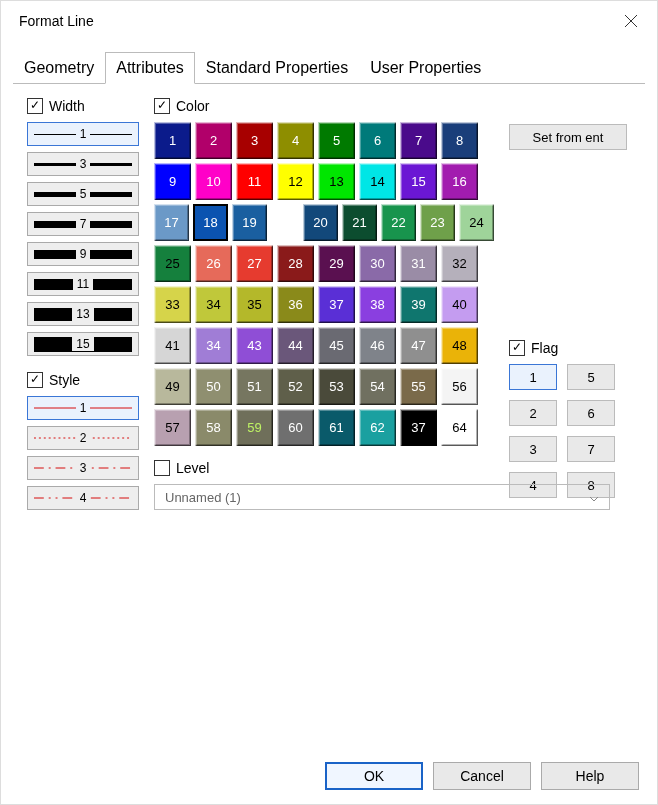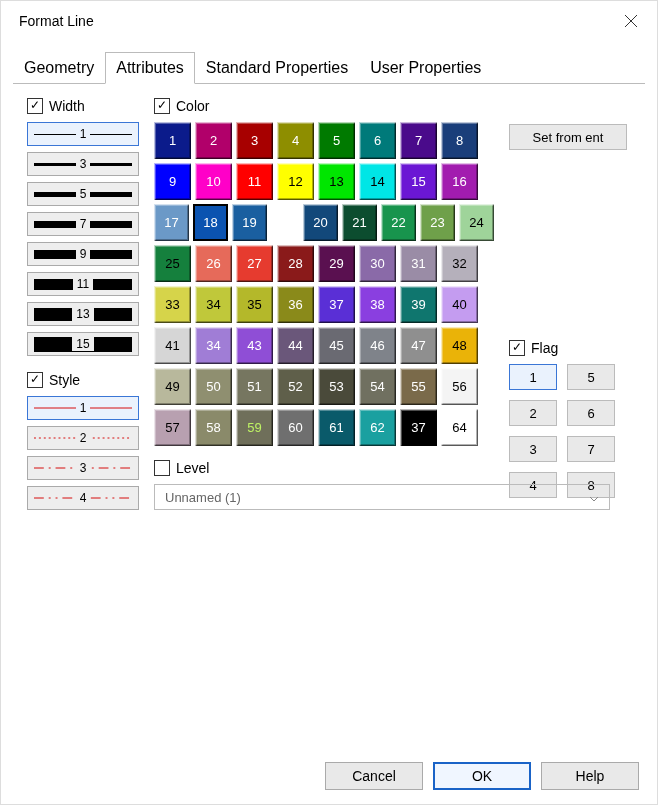--- a/index.html
+++ b/index.html
@@ -412,17 +412,17 @@
               <div class="flag-item">7</div>
               <div class="flag-item">4</div>
               <div class="flag-item">8</div>
             </div>
         </div>
       </div>
     </div>
   </div>
 
   <div class="buttonbar">
+    <button class="dlg-btn primary">OK</button>
     <button class="dlg-btn">Cancel</button>
-    <button class="dlg-btn primary">OK</button>
     <button class="dlg-btn">Help</button>
   </div>
 </div>
 
 </body></html>

